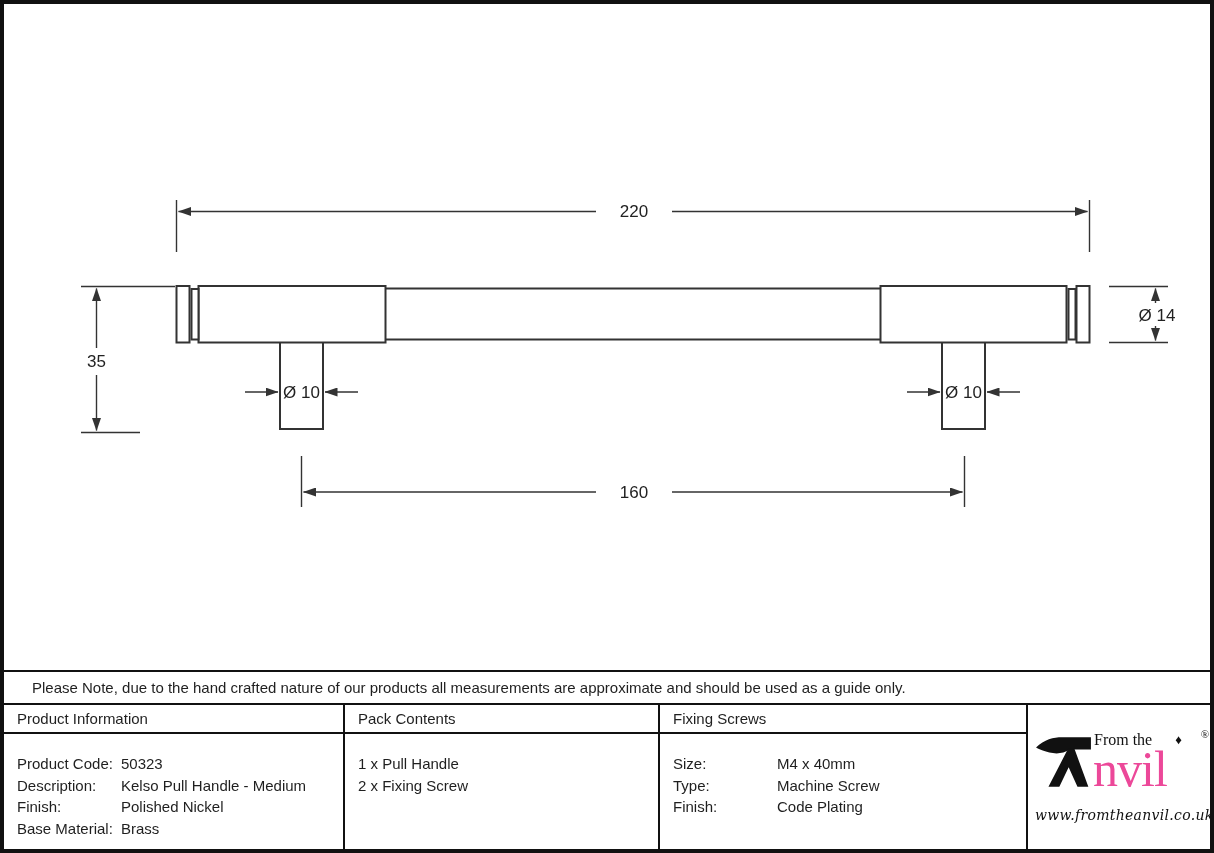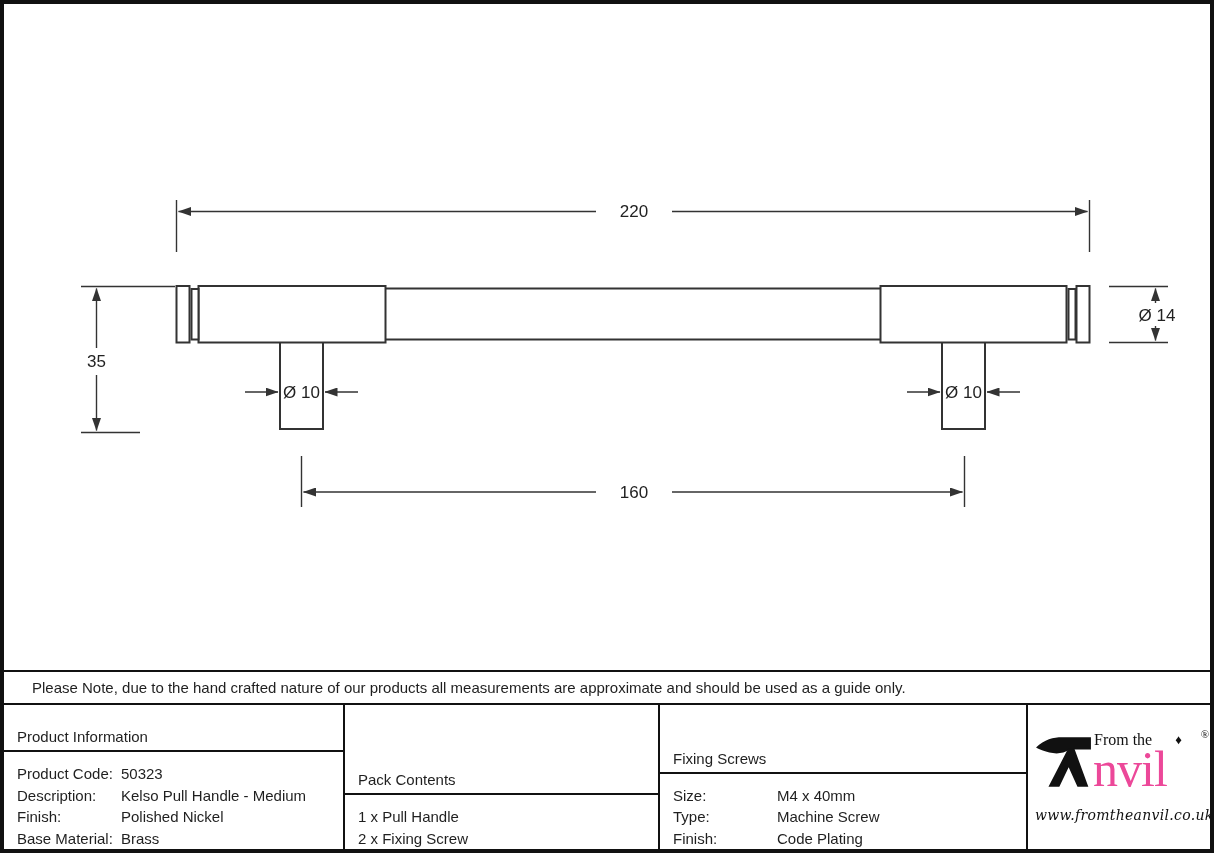--- a/index.html
+++ b/index.html
@@ -33,34 +33,34 @@
     padding-left: 28px;
     font-size: 15px;
   }
 
   
   .bottom-table {
     position: absolute;
     top: 701px; left: 0; right: 0; bottom: 0;
     display: flex;
   }
-  .col { border-right: 2px solid #111; display: flex; flex-direction: column; justify-content: flex-end; }
+  .col { border-right: 2px solid #111; display: flex; flex-direction: column; }
   .col-product  { width: 341px; }
   .col-pack     { width: 315px; }
   .col-fixing   { width: 368px; }
   .col-logo     { flex: 1; border-right: none; align-items: center; justify-content: center; }
   .col-header {
     height: 29px;
     border-bottom: 2px solid #111;
     display: flex;
     align-items: center;
     padding-left: 13px;
     font-size: 15px;
   }
-  .col-body { padding: 11px 0 0 13px; font-size: 15px; }
+  .col-body { padding: 11px 0 0 13px; font-size: 15px; margin-top: 8px; }
   .kv { display: flex; height: 21.5px; align-items: center; }
   .kv .k { width: 104px; flex: none; }
   .list-item { height: 21.5px; display: flex; align-items: center; }
 
   
   .logo { position: relative; width: 168px; }
   .logo-row { position: relative; height: 58px; display: flex; align-items: flex-end; }
   .anvil-a { flex: none; }
   .logo-word {
     font-family: "Liberation Serif", serif;

